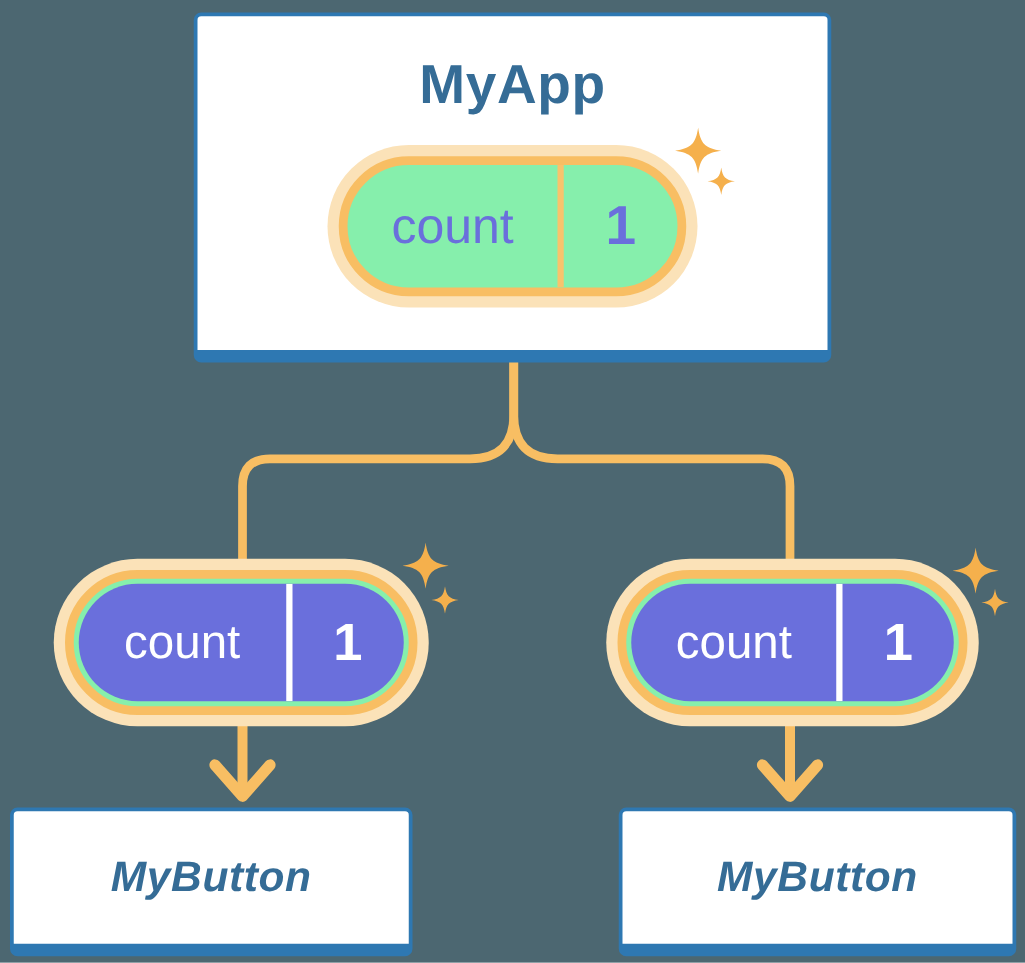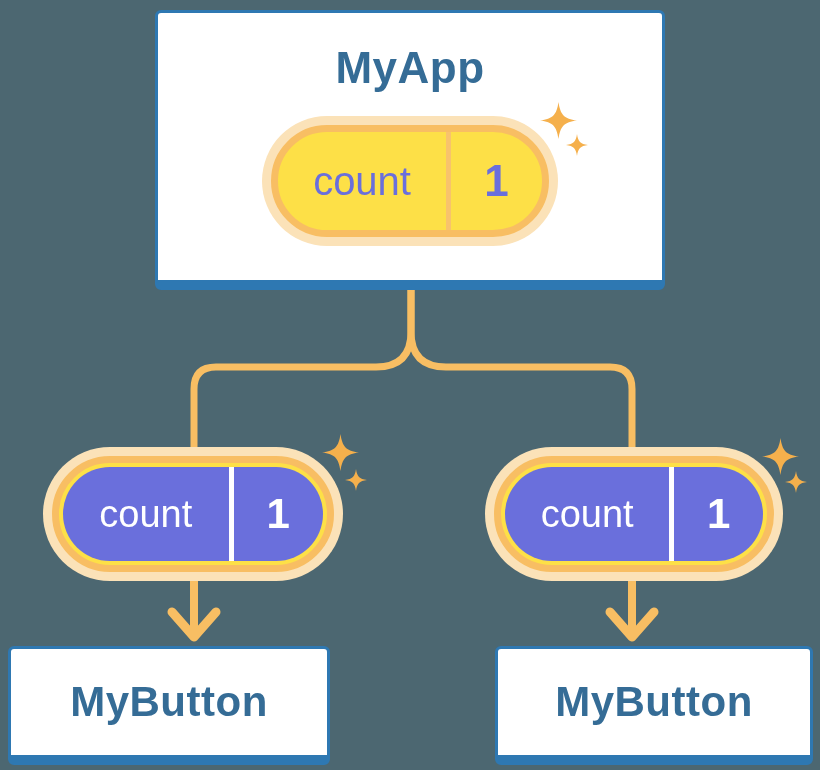--- a/index.html
+++ b/index.html
@@ -14,29 +14,29 @@
     border:3px solid #2E78B2;border-bottom-width:10px;
     border-radius:6px;box-sizing:border-box;z-index:2;
   }
   .card-title{
     color:#356C96;font-weight:700;letter-spacing:0.5px;
     text-align:center;
   }
   .root-card{left:155px;top:10px;width:510px;height:280px;}
   .root-card .card-title{position:absolute;left:0;right:0;top:30px;font-size:44px;}
   .child-card{display:flex;align-items:center;justify-content:center;}
-  .child-card .card-title{font-size:42px;}
+  .child-card .card-title{font-size:34px;font-style:italic;}
   .child-card.left{left:8px;top:646px;width:322px;height:119px;}
   .child-card.right{left:495px;top:646px;width:318px;height:119px;}
 
   .pill{
     position:absolute;box-sizing:border-box;
     border:7px solid #F8BE63;border-radius:999px;
     box-shadow:0 0 0 9px #FBE2B8;
-    background:#fde047;display:flex;overflow:hidden;z-index:2;justify-content:flex-end;
+    background:#86efac;display:flex;overflow:hidden;z-index:2;justify-content:flex-end;
   }
   .root-pill{left:50%;transform:translateX(-50%);top:112px;width:278px;height:112px;}
   .child-pill{width:282px;height:116px;}
   .child-pill.left{left:52px;top:456px;}
   .child-pill.right{left:494px;top:456px;width:280px;}
 
   .pill-row{flex:1;display:flex;align-items:stretch;}
   .pill-body{
     flex:1;display:flex;align-items:stretch;
     margin:4px;border-radius:999px;overflow:hidden;background:#6A6FDC;

